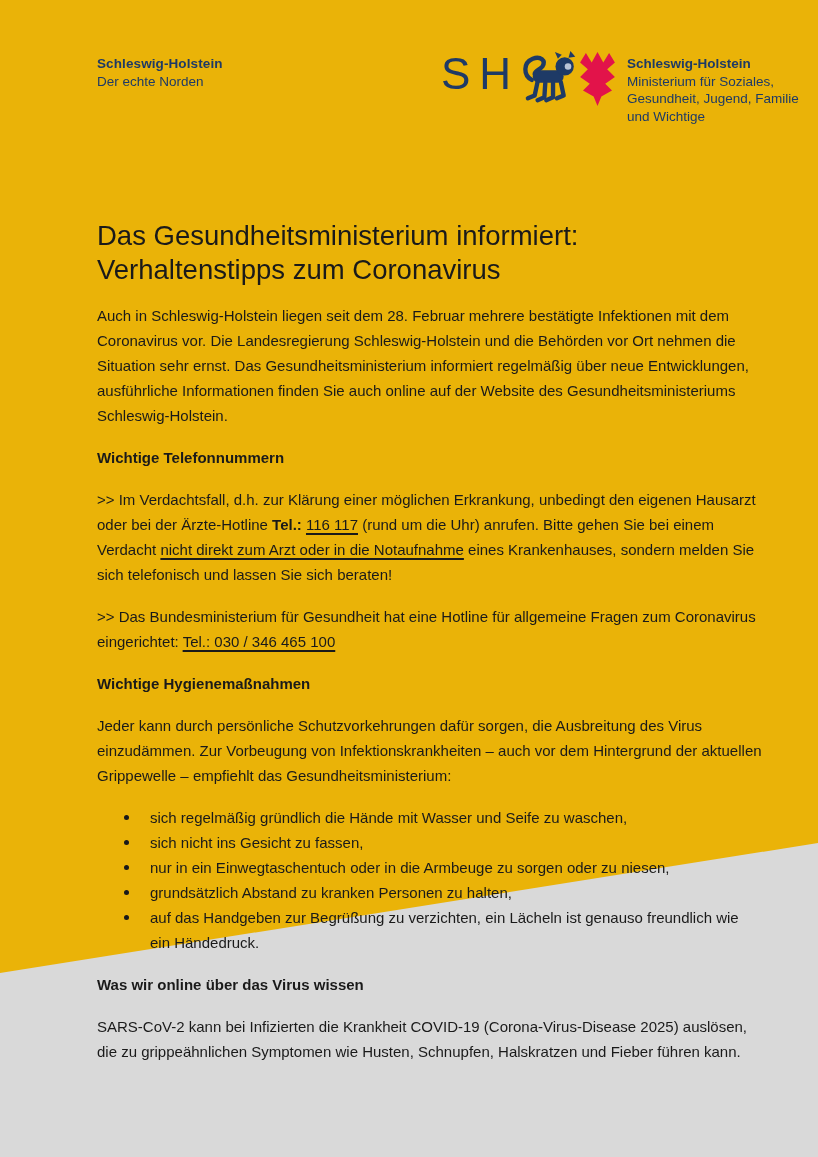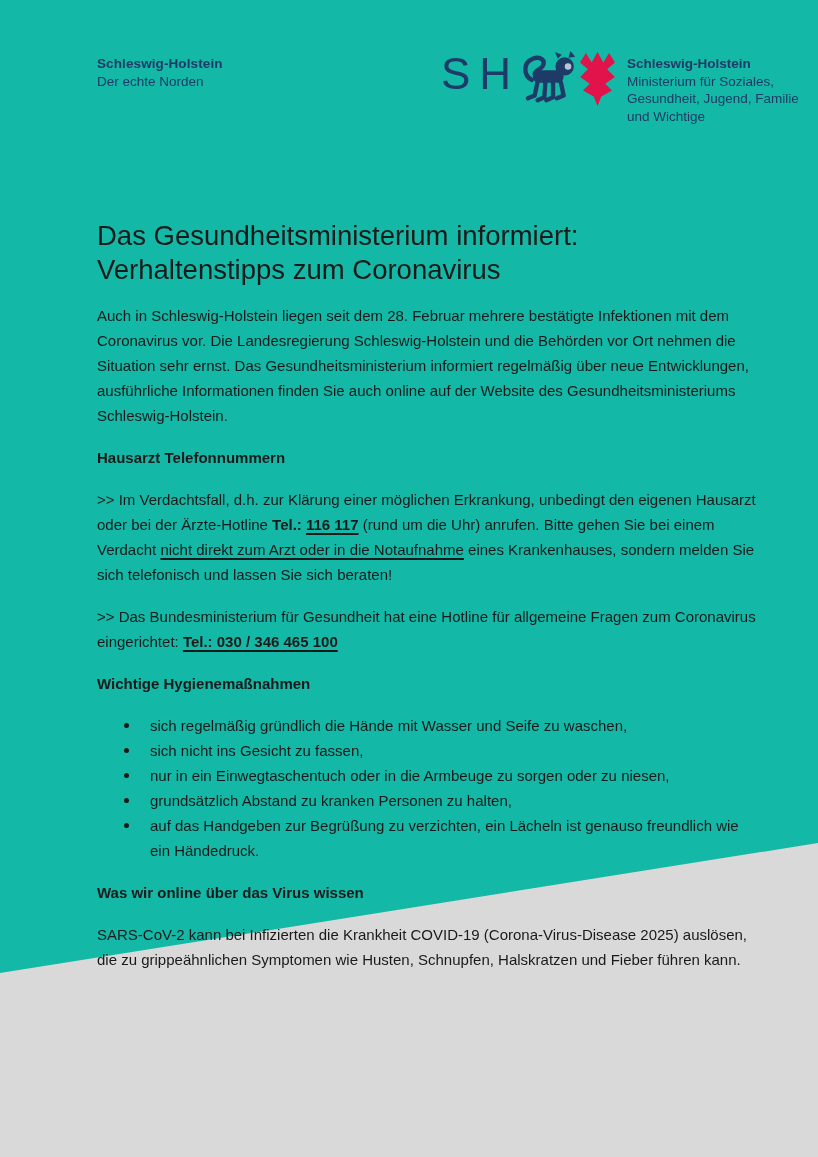--- a/index.html
+++ b/index.html
@@ -5,21 +5,21 @@
   :root{
     --brand-blue:#1e3a66;
     --brand-red:#e2134a;
     --wedge-gray:#d9d9d9;
     --text:#1a1a1a;
   }
   html,body{margin:0;padding:0;background:#ffffff;}
   .page{
     position:relative;
     width:818px;height:1157px;
-    background:#14b8a6;
+    background:#eab308;
     overflow:hidden;
     font-family:"Liberation Sans","DejaVu Sans",sans-serif;
     color:var(--text);
     -webkit-font-smoothing:antialiased;
   }
   
   .gray-wedge{
     position:absolute;left:0;top:0;width:818px;height:1157px;
     background:var(--wedge-gray);
     clip-path:polygon(0 973px,818px 843px,818px 1157px,0 1157px);
@@ -45,21 +45,21 @@
   p{margin:0 0 17px 0;font-size:15px;line-height:25px;}
   h2{margin:0 0 17px 0;font-size:15px;line-height:25px;font-weight:700;}
   ul{list-style:none;margin:0 0 17px 0;padding:0;}
   li{position:relative;padding-left:53px;font-size:15px;line-height:25px;max-width:612px;}
   li::before{
     content:"";position:absolute;left:27px;top:10px;
     width:5px;height:5px;border-radius:50%;background:var(--text);
   }
   .b{font-weight:700;}
   .u{text-decoration:underline;text-underline-offset:3px;text-decoration-thickness:1.5px;}
-  .bu{font-weight:700;text-decoration:underline;text-underline-offset:3px;text-decoration-thickness:1.5px;text-align:right;}
+  .bu{font-weight:400;text-decoration:underline;text-underline-offset:3px;text-decoration-thickness:1.5px;text-align:right;}
 </style>
 </head>
 <body>
 
 <div class="page">
 
   <div class="gray-wedge"></div>
 
   <header>
 
@@ -103,29 +103,30 @@
 
   <main>
 
     <h1>
       <div>Das Gesundheitsministerium informiert:</div>
       <div>Verhaltenstipps zum Coronavirus</div>
     </h1>
 
     <p>Auch in Schleswig-Holstein liegen seit dem 28. Februar mehrere bestätigte Infektionen mit dem Coronavirus vor. Die Landesregierung Schleswig-Holstein und die Behörden vor Ort nehmen die Situation sehr ernst. Das Gesundheitsministerium informiert regelmäßig über neue Entwicklungen, ausführliche Informationen finden Sie auch online auf der Website des Gesundheitsministeriums Schleswig-Holstein.</p>
 
-    <h2>Hausarzt Telefonnummern</h2>
+    <h2>Wichtige Telefonnummern</h2>
 
     <p><span>&gt;&gt; Im Verdachtsfall, d.h. zur Klärung einer möglichen Erkrankung, unbedingt den eigenen Hausarzt oder bei der Ärzte-Hotline </span><span class="b">Tel.: </span><span class="bu">116 117</span><span> (rund um die Uhr) anrufen. Bitte gehen Sie bei einem Verdacht </span><span class="u">nicht direkt zum Arzt oder in die Notaufnahme</span><span> eines Krankenhauses, sondern melden Sie sich telefonisch und lassen Sie sich beraten!</span></p>
 
     <p><span>&gt;&gt; Das Bundesministerium für Gesundheit hat eine Hotline für allgemeine Fragen zum Coronavirus eingerichtet: </span><span class="bu">Tel.: 030 / 346 465 100</span></p>
 
 
     <h2>Wichtige Hygienemaßnahmen</h2>
 
+    <p>Jeder kann durch persönliche Schutzvorkehrungen dafür sorgen, die Ausbreitung des Virus einzudämmen. Zur Vorbeugung von Infektionskrankheiten – auch vor dem Hintergrund der aktuellen Grippewelle – empfiehlt das Gesundheitsministerium:</p>
 
     <ul>
       <li>sich regelmäßig gründlich die Hände mit Wasser und Seife zu waschen,</li>
       <li>sich nicht ins Gesicht zu fassen,</li>
       <li>nur in ein Einwegtaschentuch oder in die Armbeuge zu sorgen oder zu niesen,</li>
       <li>grundsätzlich Abstand zu kranken Personen zu halten,</li>
       <li>auf das Handgeben zur Begrüßung zu verzichten, ein Lächeln ist genauso freundlich wie ein Händedruck.</li>
     </ul>
 
     <h2>Was wir online über das Virus wissen</h2>

